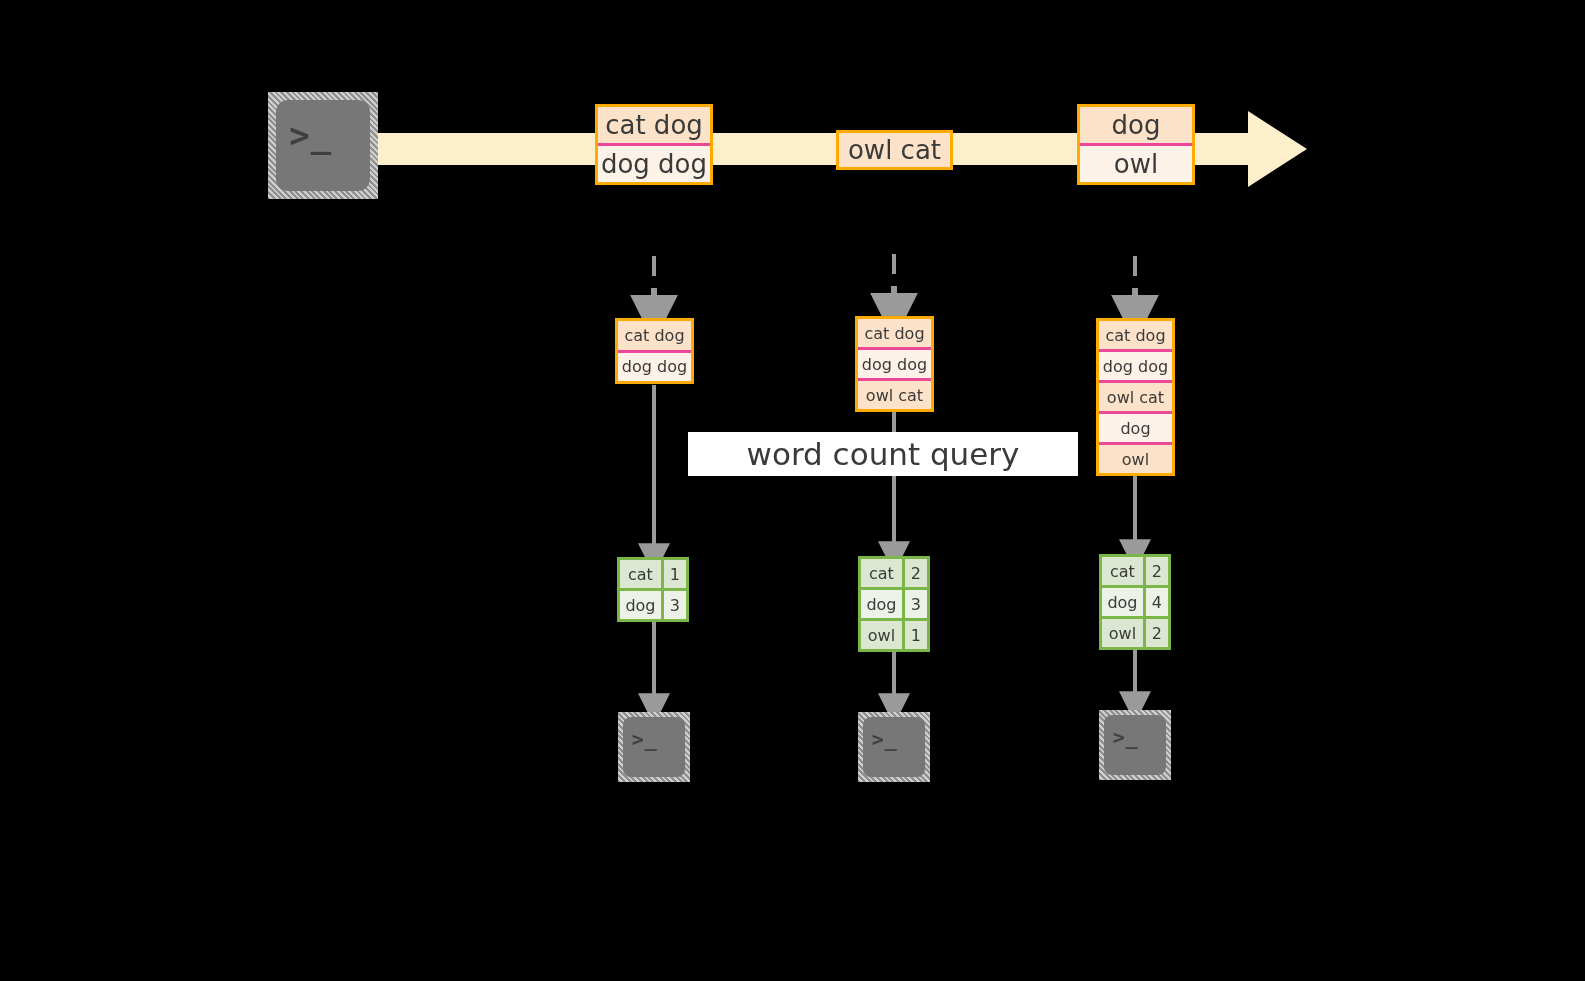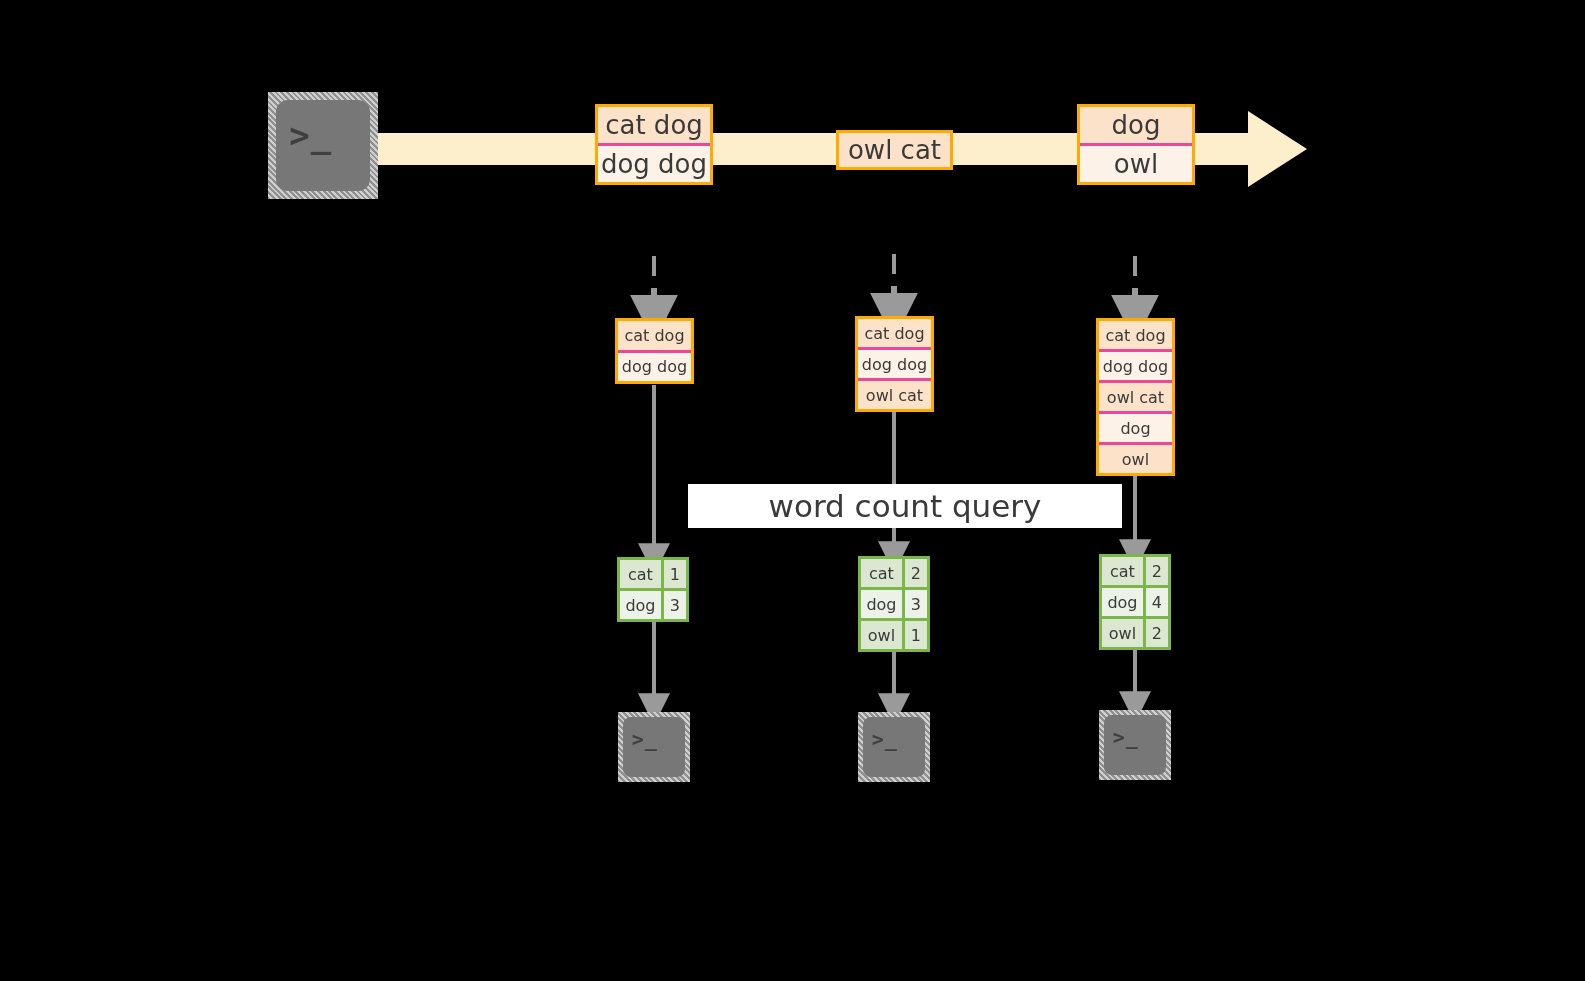--- a/index.html
+++ b/index.html
@@ -185,21 +185,21 @@
   </div>
 
   <div class="ebox" style="left:1096px; top:318px; width:79px; height:158px; font-size:16px;">
     <div class="row shade-a">cat dog</div>
     <div class="row shade-b">dog dog</div>
     <div class="row shade-a">owl cat</div>
     <div class="row shade-b">dog</div>
     <div class="row shade-a">owl</div>
   </div>
 
-  <div class="query-label" style="left:688px; top:484px; width:434px; height:44px;">
+  <div class="query-label" style="left:688px; top:432px; width:390px; height:44px;">
     <span>word count query</span>
   </div>
 
   <div class="gbox" style="left:617px; top:557px; width:72px; height:65px; font-size:16px;">
     <div class="grow shade-a">
       <div class="gcell k">cat</div>
       <div class="gcell v">1</div>
     </div>
     <div class="grow shade-b">
       <div class="gcell k">dog</div>

